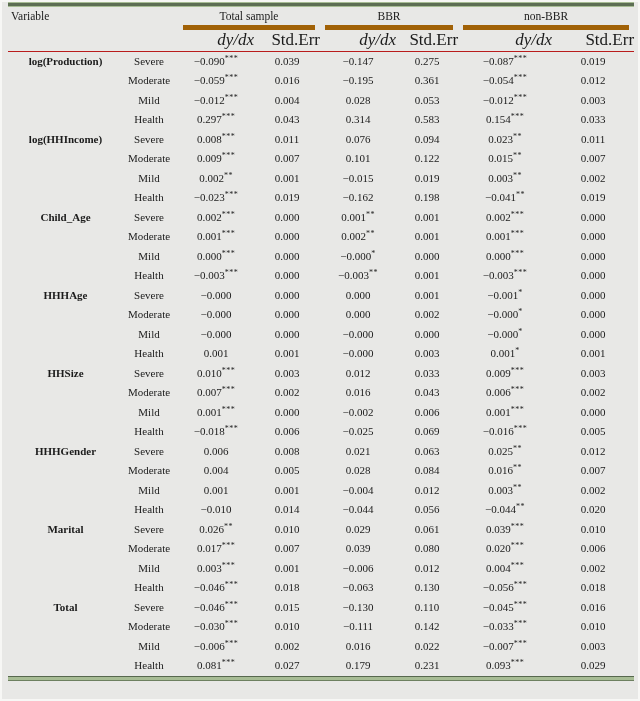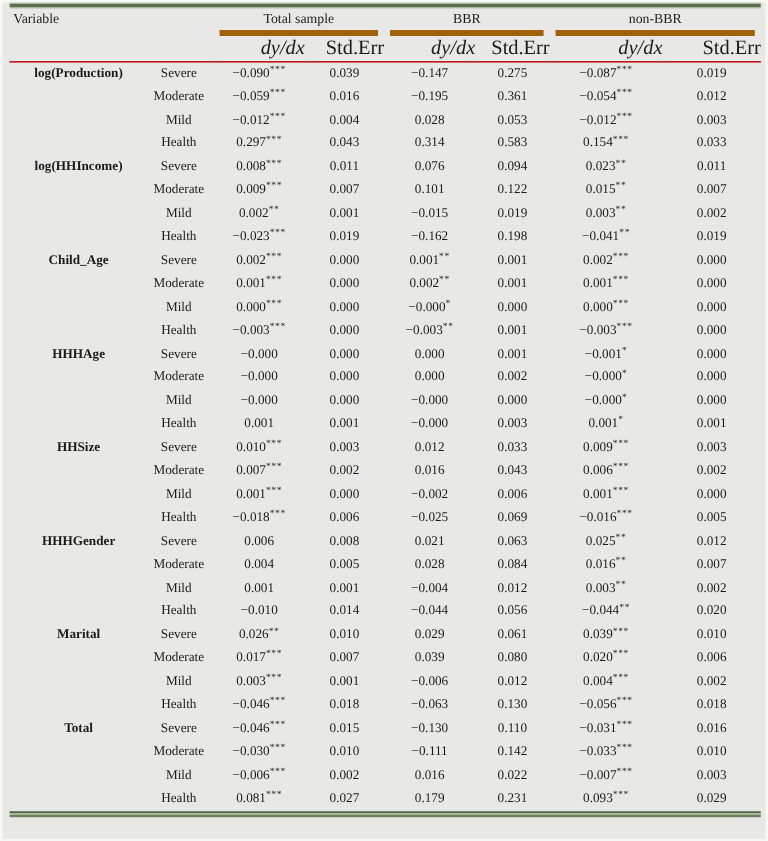--- a/index.html
+++ b/index.html
@@ -402,21 +402,21 @@
           <td><span>−0.056</span><sup class="stars">***</sup></td>
           <td>0.018</td>
         </tr>
         <tr>
           <td class="var-cell">Total</td>
           <td>Severe</td>
           <td><span>−0.046</span><sup class="stars">***</sup></td>
           <td>0.015</td>
           <td>−0.130</td>
           <td>0.110</td>
-          <td><span>−0.031</span><sup class="stars">***</sup></td>
+          <td><span>−0.045</span><sup class="stars">***</sup></td>
           <td>0.016</td>
         </tr>
         <tr>
           <td class="var-cell"></td>
           <td>Moderate</td>
           <td><span>−0.030</span><sup class="stars">***</sup></td>
           <td>0.010</td>
           <td>−0.111</td>
           <td>0.142</td>
           <td><span>−0.033</span><sup class="stars">***</sup></td>

